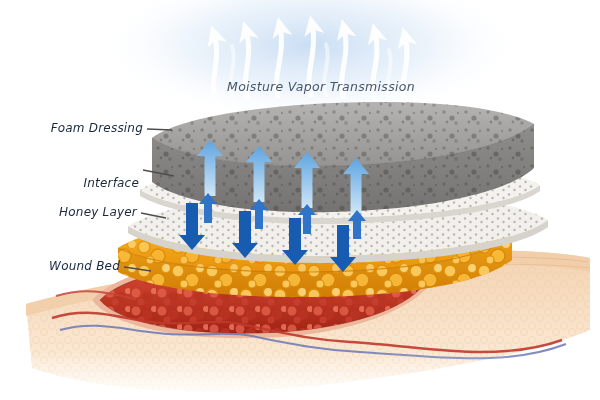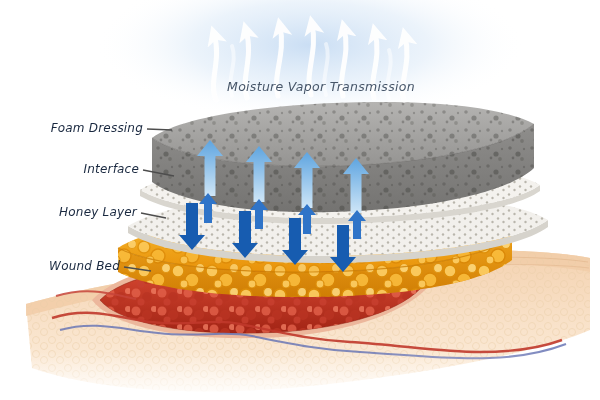--- a/index.html
+++ b/index.html
@@ -176,17 +176,17 @@
     <line x1="143" y1="170" x2="174" y2="176"></line>
     <line x1="141" y1="213" x2="166" y2="218"></line>
     <line x1="124" y1="267" x2="151" y2="271"></line>
   </g>
 
   <rect x="0" y="352" width="600" height="48" fill="url(#gFadeB)"></rect>
 </svg>
 
 <div class="title" style="left:196px;top:79px;width:250px;">Moisture Vapor Transmission</div>
 <div class="lbl" style="left:0;top:121px;width:143px;">Foam Dressing</div>
-<div class="lbl" style="left:0;top:162px;width:139px;">Interface</div>
+<div class="lbl" style="left:0;top:176px;width:139px;">Interface</div>
 <div class="lbl" style="left:0;top:205px;width:137px;text-align:right;">Honey Layer</div>
 <div class="lbl" style="left:0;top:259px;width:120px;">Wound Bed</div>
 
 </div>
 
 </body></html>

